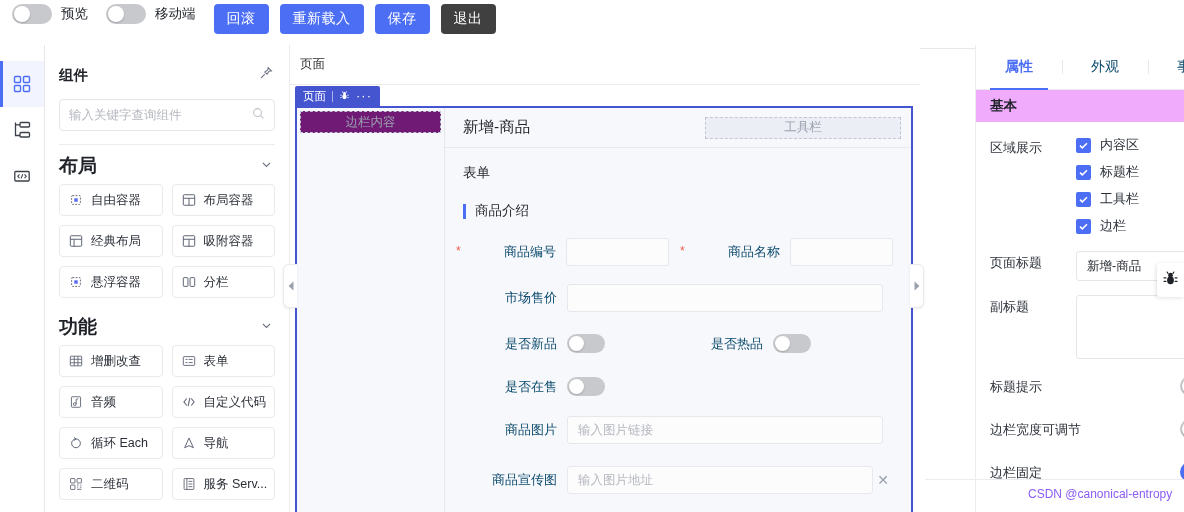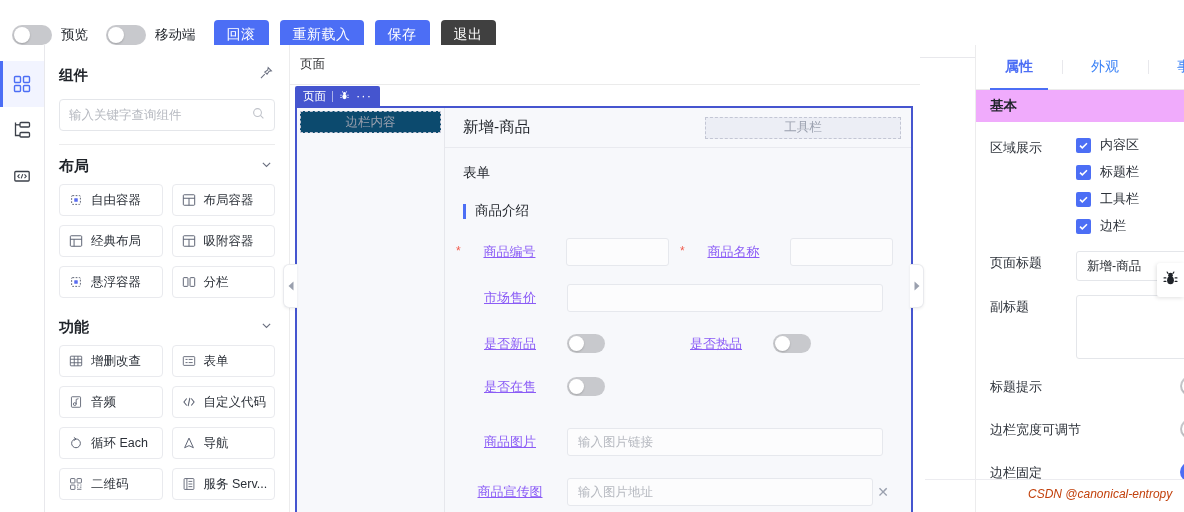--- a/index.html
+++ b/index.html
@@ -7,23 +7,23 @@
     width: 1184px; height: 512px;
     font-family: "Liberation Sans", "DejaVu Sans", sans-serif;
     background: #ffffff;
     overflow: hidden;
     color: #303133;
   }
   #app { position: relative; width: 1184px; height: 512px; }
 
   
   .topbar {
-    position: absolute; left: 0; top: 13px; width: 1127px; height: 45px;
+    position: absolute; left: 0; top: 4px; width: 1127px; height: 45px;
     background: #ffffff; border-bottom: 1px solid #e8e8ec;
-    display: flex; align-items: center; padding-left: 12px; gap: 0;
+    display: flex; align-items: flex-start; padding-left: 12px; gap: 0;
   }
   .sw-group { display: flex; align-items: center; gap: 9px; margin-right: 18px; }
   .switch {
     width: 40px; height: 20px; border-radius: 10px; background: #c8c9cd;
     position: relative; flex: none; cursor: pointer;
   }
   .switch .knob {
     position: absolute; top: 2px; left: 2px; width: 16px; height: 16px;
     border-radius: 50%; background: #fff; box-shadow: 0 1px 2px rgba(0,0,0,.2);
   }
@@ -75,21 +75,21 @@
   .cp-search input {
     border: none; outline: none; flex: 1; font-size: 12.5px;
     font-family: inherit; color: #b91c1c; background: transparent;
   }
   .cp-search input::placeholder { color: #b6b9c0; }
   .cp-divider { height: 1px; background: #ececed; margin: 13px 14px 0 14px; }
   .cp-group-head {
     display: flex; align-items: center; justify-content: space-between;
     padding: 0 16px 0 14px; height: 34px; margin-top: 4px; cursor: pointer;
   }
-  .cp-group-title { font-size: 15px; font-weight: bold; color: #1f2329; }
+  .cp-group-title { font-size: 19px; font-weight: bold; color: #1f2329; }
   .cp-grid {
     display: grid; grid-template-columns: 1fr 1fr; gap: 9px;
     padding: 1px 14px 0 14px;
   }
   .cp-cell {
     height: 32px; border: 1px solid #e9eaee; border-radius: 4px;
     display: flex; align-items: center; gap: 8px; padding: 0 9px;
     font-size: 12.5px; color: #2b3038; cursor: pointer; background: #fff;
     overflow: hidden; white-space: nowrap;
   }
@@ -118,21 +118,21 @@
   .frame-body {
     position: absolute; left: 0; top: 20px; right: 0; bottom: -60px;
     border: 2px solid #4555cf; background: #f7f8fb; display: flex;
     overflow: hidden;
   }
   .fb-side {
     width: 148px; flex: none; border-right: 1px solid #e6e7ec;
     background: #f7f8fb; padding: 3px;
   }
   .fb-side-ph {
-    height: 22px; border: 1px dashed #c3c6d4; background: #0c4a6e;
+    height: 22px; border: 1px dashed #c3c6d4; background: #701a75;
     display: flex; align-items: center; justify-content: center;
     font-size: 12.5px; color: #9aa0ae;
   }
   .fb-main { flex: 1; display: flex; flex-direction: column; min-width: 0; }
   .fb-titlebar {
     height: 40px; flex: none; display: flex; align-items: center;
     padding: 0 10px 0 18px; justify-content: space-between;
     border-bottom: 1px solid #e9eaef;
   }
   .fb-title { font-size: 15.5px; color: #1f2329; white-space: nowrap; }
@@ -144,22 +144,22 @@
   .fb-content { flex: 1; padding: 16px 18px 0 18px; overflow: hidden; }
   .fb-formlabel { font-size: 13.5px; color: #1f2329; }
   .fb-section {
     display: flex; align-items: center; gap: 9px; margin-top: 20px;
   }
   .fb-section .bar { width: 3px; height: 15px; background: #4c6ef5; flex: none; }
   .fb-section .txt { font-size: 13.5px; color: #1f2329; }
 
   .frow { display: flex; align-items: center; margin-top: 18px; }
   .flab {
-    font-size: 13px; color: #8b5cf6; text-align: center; white-space: nowrap;
-    position: relative; padding-right: 10px; text-decoration: underline;
+    font-size: 13px; color: #0c4a6e; text-align: right; white-space: nowrap;
+    position: relative; padding-right: 10px;
   }
   .flab.req::before {
     content: "*"; color: #f15c4d; position: absolute; left: -7px; top: 1px;
     font-size: 12px;
   }
   .finput {
     height: 28px; border: 1px solid #e6e8ed; border-radius: 3px;
     background: #fcfcfd; display: flex; align-items: center; padding: 0 10px;
     font-size: 12.5px; color: #b6b9c0; overflow: hidden; white-space: nowrap;
   }
@@ -188,21 +188,21 @@
   
   .prop-panel {
     position: absolute; left: 975px; top: 45px; width: 259px; height: 467px;
     background: #fff; border-left: 1px solid #ececed; overflow: hidden;
   }
   .pp-tabs {
     height: 45px; display: flex; align-items: stretch; border-bottom: 1px solid #ebebeb;
   }
   .pp-tab {
     flex: 1; display: flex; align-items: center; justify-content: center;
-    font-size: 14px; color: #3b82f6; cursor: pointer; position: relative;
+    font-size: 14px; color: #0c4a6e; cursor: pointer; position: relative;
   }
   .pp-tab.active { color: #4c6ef5; font-weight: bold; }
   .pp-tab.active::after {
     content: ""; position: absolute; left: 14px; right: 14px; bottom: -1px;
     height: 2px; background: #4c6ef5;
   }
   .pp-tab + .pp-tab::before {
     content: ""; position: absolute; left: 0; top: 15px; bottom: 15px;
     width: 1px; background: #e8e8ec;
   }
@@ -254,21 +254,21 @@
   .sw-pp.on .knob { left: 22px; }
 
   .bug-float {
     position: absolute; left: 1157px; top: 263px; width: 27px; height: 34px;
     background: #fff; box-shadow: -1px 1px 4px rgba(0,0,0,.12);
     border-radius: 3px 0 0 3px; display: flex; align-items: center;
     justify-content: center; cursor: pointer; z-index: 10;
   }
   .watermark {
     position: absolute; left: 1028px; top: 487px; font-size: 12px;
-    color: #c2410c; white-space: nowrap; z-index: 9; font-style: italic;
+    color: #8b5cf6; white-space: nowrap; z-index: 9;
   }
   .pp-bottom-div {
     position: absolute; left: 925px; top: 479px; width: 259px; height: 1px;
     background: #ececf0;
   }
 </style>
 </head>
 <body>
 
 <div id="app">
@@ -565,21 +565,21 @@
                 </div>
             </div>
 
             <div class="frow" style="margin-top:24px;">
               <span class="flab" style="width:104px;">是否在售</span>
               <div class="sw-sm">
                   <div class="knob"></div>
                 </div>
             </div>
 
-            <div class="frow" style="margin-top:32px;">
+            <div class="frow" style="margin-top:20px;">
               <span class="flab" style="width:104px;">商品图片</span>
               <div class="finput" style="flex:1;margin-right:10px;">输入图片链接</div>
             </div>
 
             <div class="frow" style="margin-top:22px;">
               <span class="flab" style="width:104px;">商品宣传图</span>
               <div class="finput" style="flex:1;">输入图片地址</div>
               <span class="clear-x">✕</span>
             </div>
           </div>

